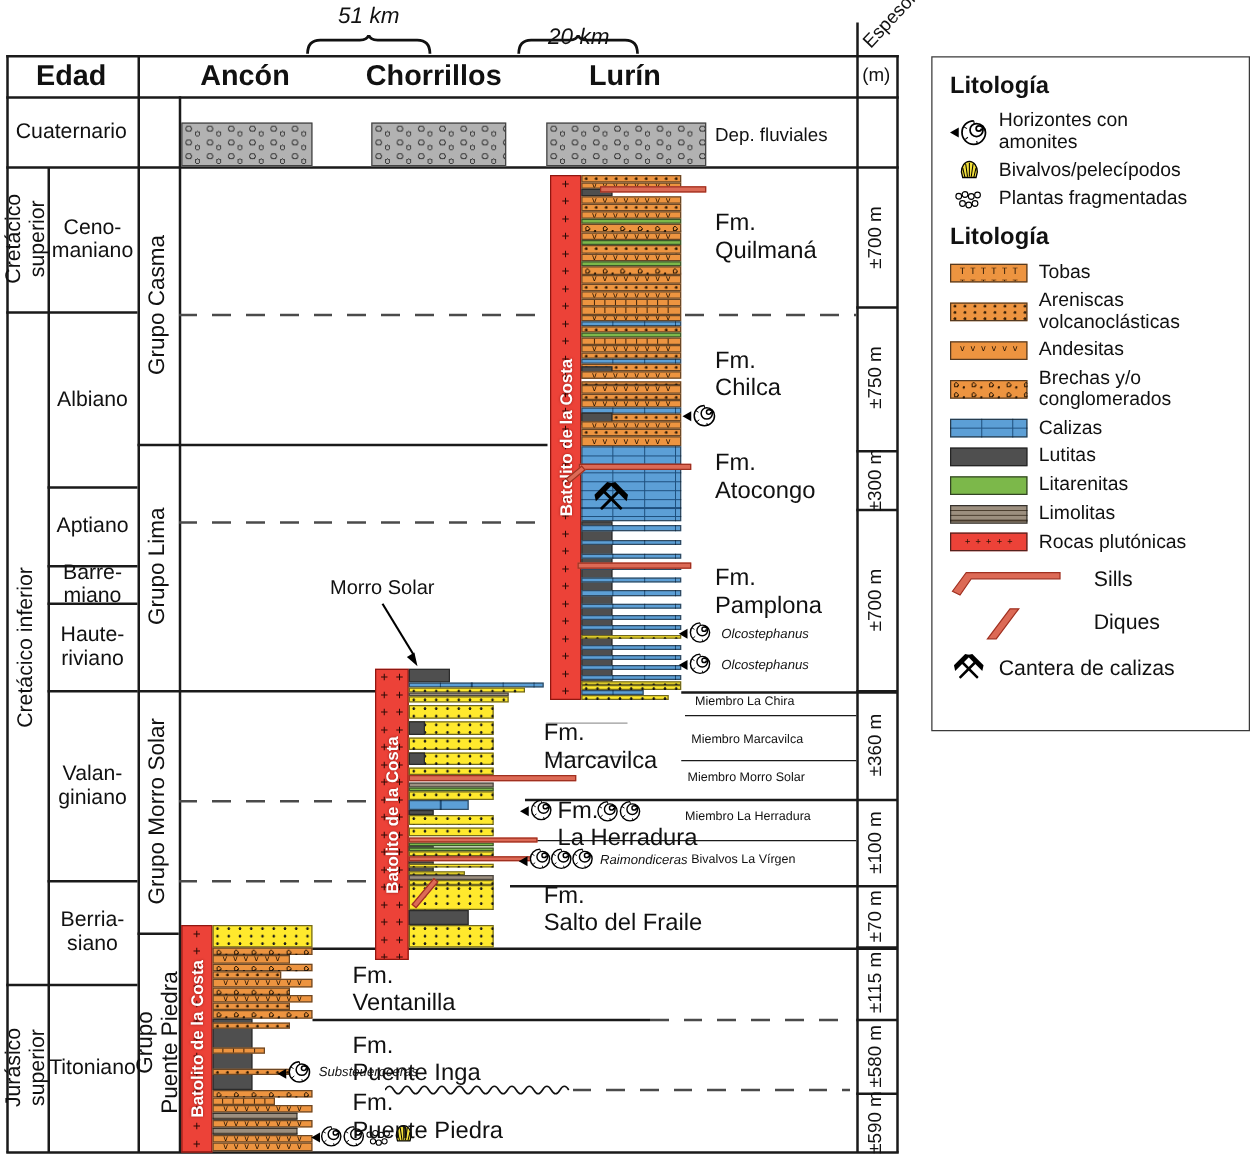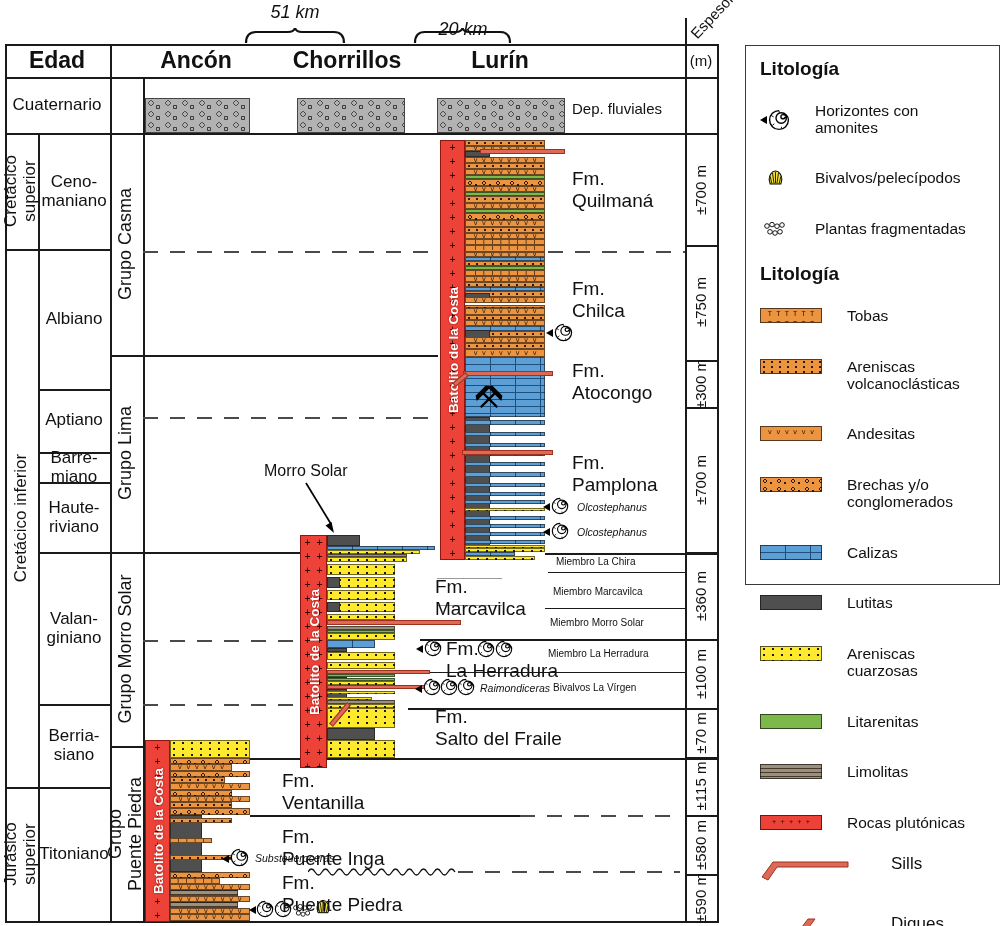--- a/index.html
+++ b/index.html
@@ -41,21 +41,21 @@
   .batolito .blabel{position:absolute;left:50%;top:50%;transform:translate(-50%,-50%) rotate(-90deg);
     color:#fff;font-weight:bold;font-size:13.5px;white-space:nowrap;text-shadow:0 0 2px rgba(120,10,5,.8)}
   .sill{position:absolute;background:#DC6A56;border:1px solid #a03020;box-sizing:border-box}
   .dique{position:absolute;background:#DC6A56;border:1px solid #a03020;box-sizing:border-box}
   .icon{position:absolute}
   .tri{position:absolute;width:0;height:0;border-top:4px solid transparent;border-bottom:4px solid transparent;border-right:7px solid #000}
   
   .legend{position:absolute;left:745px;top:45px;width:255px;height:540px;border:1.6px solid #3a3a3a;box-sizing:border-box;
           padding:10px 10px 6px 14px;display:flex;flex-direction:column}
   .lg-title{font-weight:bold;font-size:19px;margin:2px 0 6px 0}
-  .lg-row{display:flex;gap:25px;margin:17px 0}
+  .lg-row{display:flex;align-items:center;gap:9px;margin:3px 0}
   .lg-row .ic{width:30px;display:flex;justify-content:center;flex:0 0 30px}
   .lg-label{font-size:15.5px;line-height:1.08;white-space:pre-line}
   .swatch{width:62px;height:15px;flex:0 0 62px;position:relative;box-sizing:border-box;border:1px solid rgba(20,20,20,.7);
           font-family:"DejaVu Sans Mono",monospace;font-size:7px;color:#241303;white-space:pre;text-align:center;overflow:hidden}
 </style>
 </head>
 <body>
 
 <div class="stage">
 
@@ -552,24 +552,20 @@
     </div>
     <div class="lg-row">
       <span class="swatch lith-cz"></span>
       <span class="lg-label">Calizas</span>
     </div>
     <div class="lg-row">
       <span class="swatch lith-lu"></span>
       <span class="lg-label">Lutitas</span>
     </div>
     <div class="lg-row">
-      <span class="swatch lith-aq"></span>
-      <span class="lg-label">Areniscas cuarzosas</span>
-    </div>
-    <div class="lg-row">
       <span class="swatch lith-li"></span>
       <span class="lg-label">Litarenitas</span>
     </div>
     <div class="lg-row">
       <span class="swatch lith-lm"></span>
       <span class="lg-label">Limolitas</span>
     </div>
     <div class="lg-row">
       <span class="swatch lith-pl" style="line-height: 13px;">+ + + + +</span>
       <span class="lg-label">Rocas plutónicas</span>

